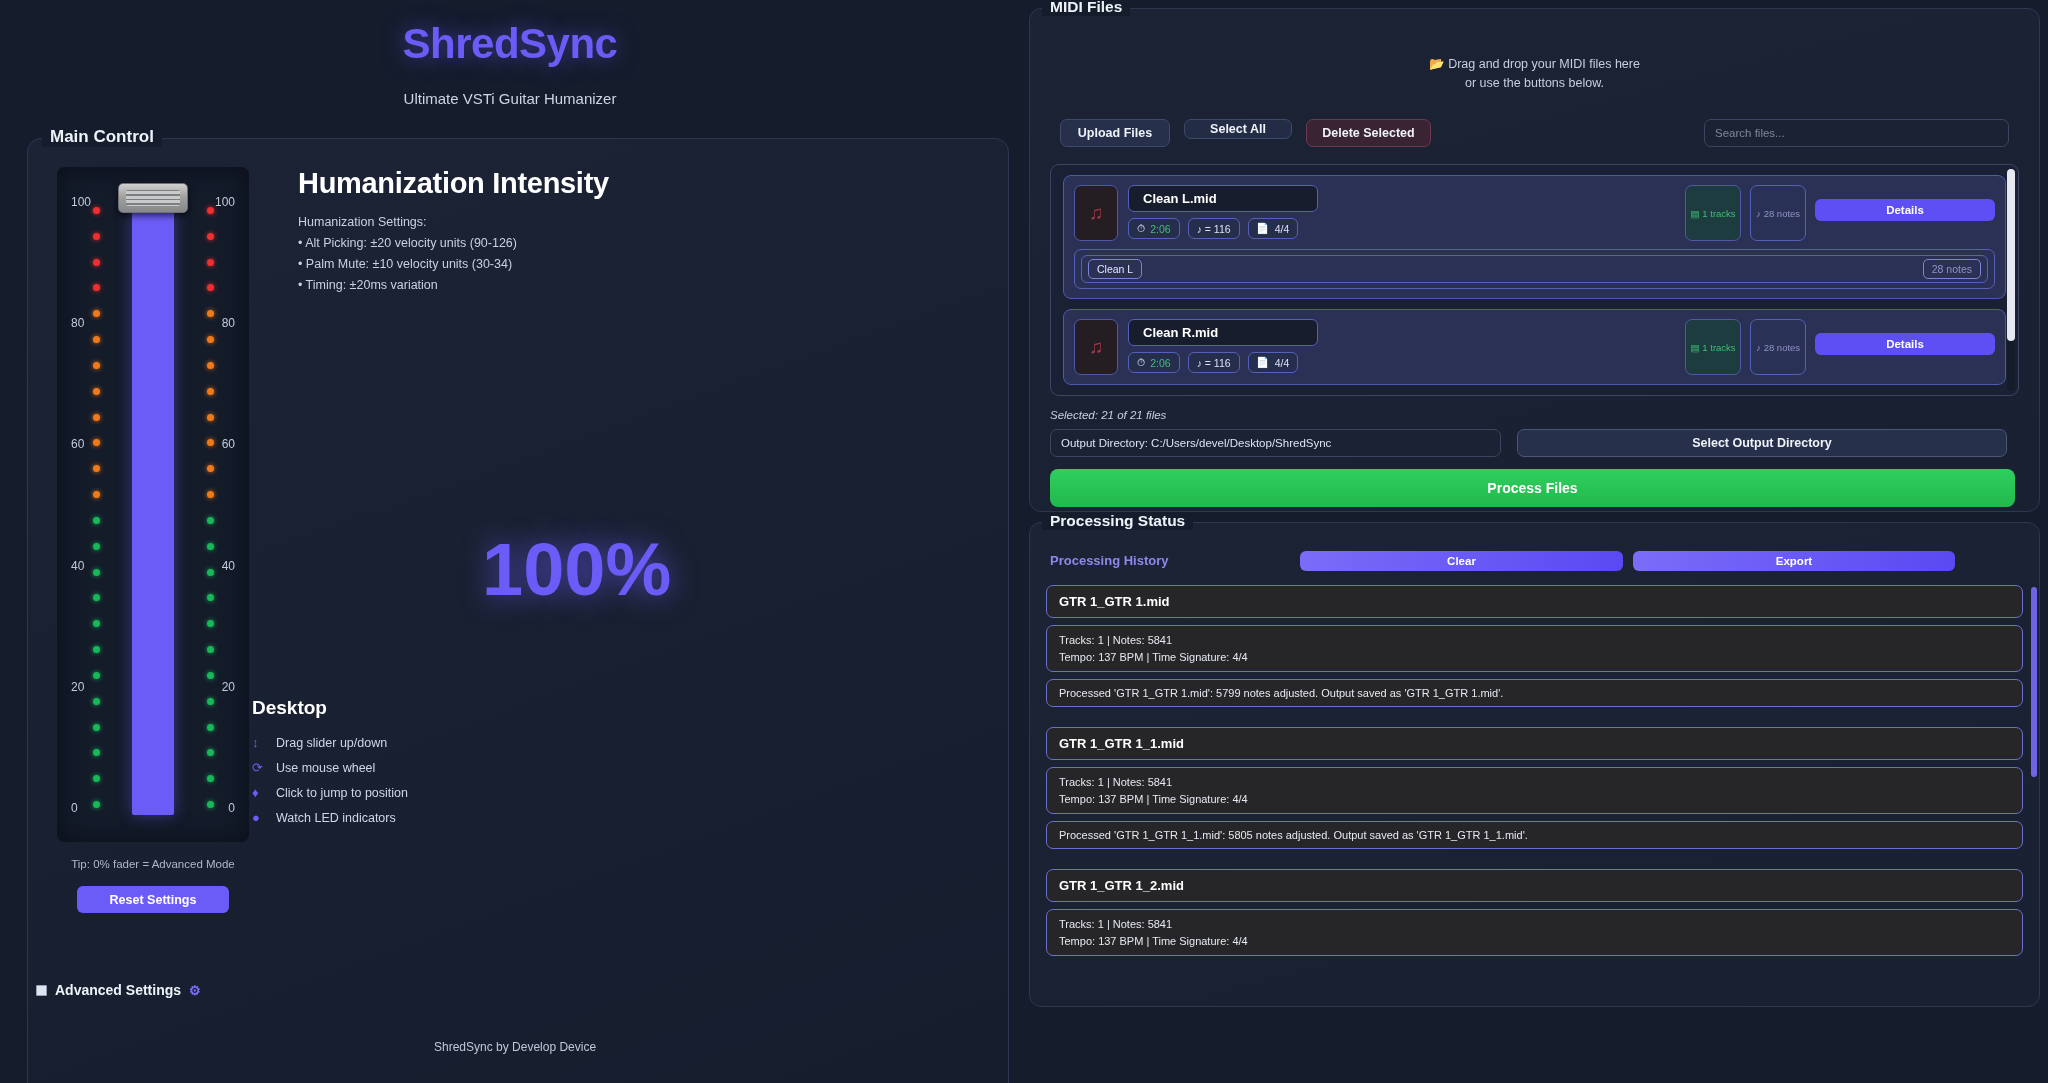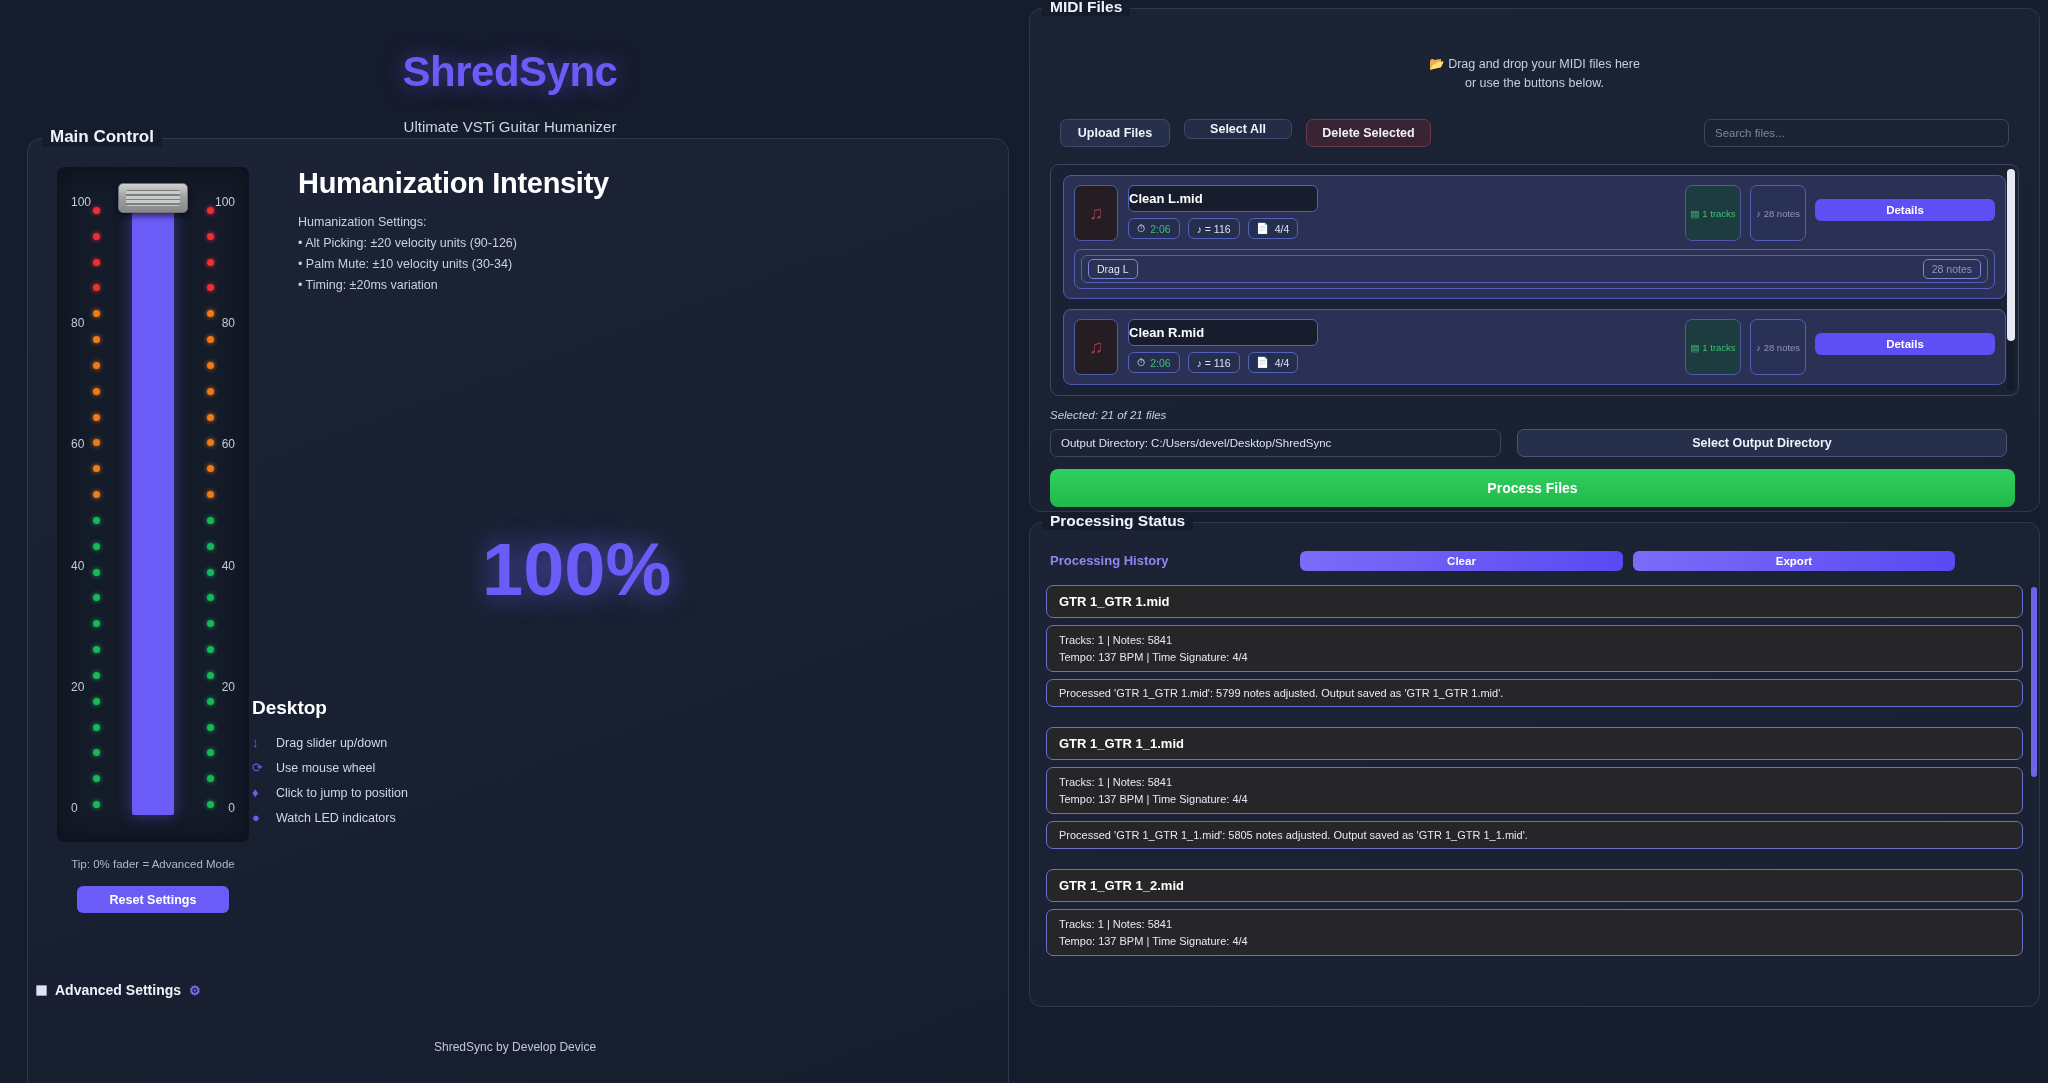--- a/index.html
+++ b/index.html
@@ -11,21 +11,21 @@
     overflow: hidden;
   }
   .app { position: relative; width: 2048px; height: 1083px; display: flex; }
 
   
   .left-col {
     width: 1020px; height: 1083px;
     position: relative;
     padding: 0;
   }
-  .brand-wrap { text-align: center; padding-top: 48px; }
+  .brand-wrap { text-align: center; padding-top: 20px; }
   .brand-title {
     font-size: 42px; font-weight: bold; color: #6c5cf7;
     letter-spacing: -0.5px;
     text-shadow: 0 0 22px rgba(108,92,247,0.55);
   }
   .brand-sub { margin-top: 22px; font-size: 15px; color: #cdd5e4; }
 
   .main-control {
     position: absolute; left: 27px; top: 138px;
     width: 982px; height: 1007px;
@@ -185,21 +185,21 @@
   .fc-ico {
     width: 44px; height: 56px; border-radius: 7px;
     background: #241d22; border: 1px solid #4e59a8;
     display: flex; align-items: center; justify-content: center;
     font-size: 19px; color: #a8394f;
   }
   .fc-mid { margin-left: 10px; }
   .fc-name {
     background: #181d2e; border: 1px solid #5560b8; border-radius: 6px;
     font-size: 13px; font-weight: bold; color: #fff;
-    padding: 5px 0; min-width: 190px; display: inline-block;
+    padding: 5px 14px; min-width: 190px; display: inline-block;
   }
   .chip-row { margin-top: 6px; display: flex; gap: 8px; }
   .chip {
     border: 1px solid #5560b8; border-radius: 6px;
     padding: 3px 8px; font-size: 10.5px; color: #dbe0f2;
     display: flex; align-items: center; gap: 5px; background: #262e4e;
   }
   .chip .cval.green { color: #3fbf74; }
   .fc-right { margin-left: auto; display: flex; align-items: flex-start; gap: 9px; }
   .stat {
@@ -476,21 +476,21 @@
                     </span>
                   </div></div>
                 <div class="fc-right">
                   <div class="stat tracks"><span>▤</span>1 tracks</div>
                   <div class="stat notes"><span>♪</span>28 notes</div>
                   <button class="details-btn">Details</button>
                 </div>
               </div>
               <div class="subtrack-wrap">
                 <div class="subtrack">
-                  <span class="st-name">Drag L</span>
+                  <span class="st-name">Clean L</span>
                   <span class="st-notes">28 notes</span>
                 </div>
               </div>
             </div>
             <div class="file-card">
               <div class="fc-main">
                 <div class="fc-ico">♫</div>
                 <div class="fc-mid"><span class="fc-name">Clean R.mid</span><div class="chip-row">
                     <span class="chip">
                       <span>⏱</span>

